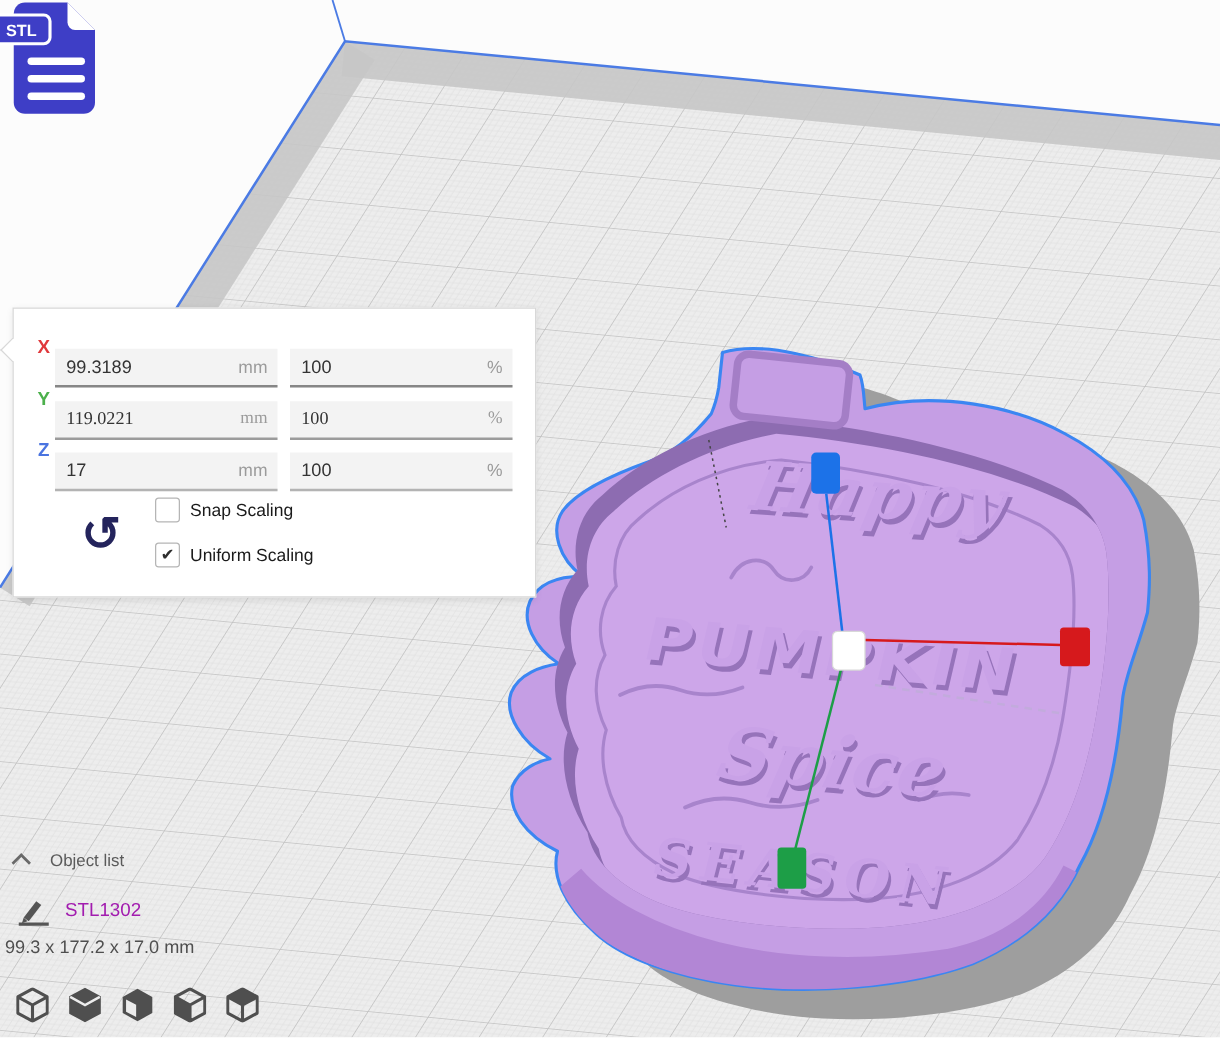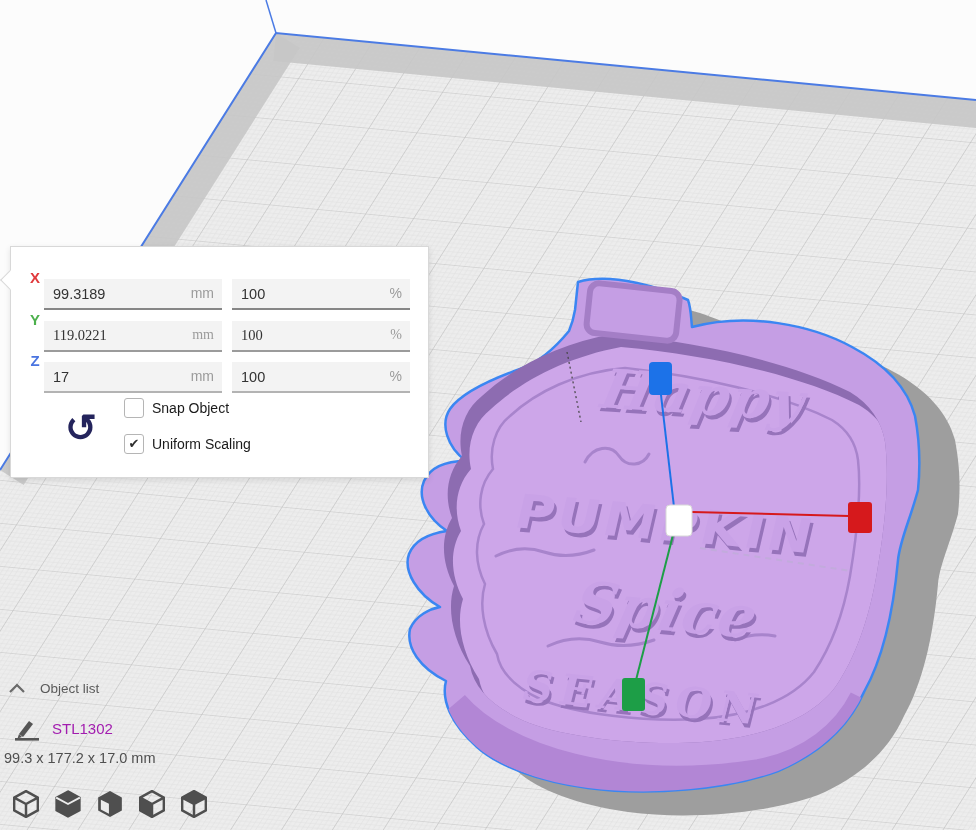--- a/index.html
+++ b/index.html
@@ -173,20 +173,33 @@
       <path d="M661,395 L674,507" stroke="#1c72e8" stroke-width="2" fill="none"></path>
       <path d="M692,512 L849,516" stroke="#d6191c" stroke-width="2" fill="none"></path>
       <path d="M673,535 L636,680" stroke="#1d9e47" stroke-width="2" fill="none"></path>
       <rect x="649" y="362" width="23" height="33" rx="4" fill="#1c72e8"></rect>
       <rect x="848" y="502" width="24" height="31" rx="3" fill="#d6191c"></rect>
       <rect x="622" y="678" width="23" height="33" rx="3" fill="#1d9e47"></rect>
       <rect x="666" y="505" width="26" height="31" rx="4" fill="#ffffff" stroke="#d8d8d8"></rect>
     </g>
   </svg>
 
+  <div class="stl-thumb">
+    <svg width="96" height="96" viewBox="0 0 96 96">
+      <path d="M20,2 h34 l22,22 v58 a9,9 0 0 1 -9,9 h-47 a9,9 0 0 1 -9,-9 v-71 a9,9 0 0 1 9,-9 z" fill="#3e3ec6"></path>
+      <path d="M54,2 l22,22 h-16 a6,6 0 0 1 -6,-6 z" fill="#ffffff"></path>
+      <g fill="#ffffff">
+        <rect x="22" y="46" width="46" height="6" rx="3"></rect>
+        <rect x="22" y="60" width="46" height="6" rx="3"></rect>
+        <rect x="22" y="74" width="46" height="6" rx="3"></rect>
+      </g>
+      <rect x="-6" y="12" width="46" height="23" rx="5" fill="#3e3ec6" stroke="#ffffff" stroke-width="2.5"></rect>
+      <text x="17" y="29" text-anchor="middle" font-family="Liberation Sans, sans-serif" font-size="13" font-weight="bold" fill="#ffffff">STL</text>
+    </svg>
+  </div>
 
   <div class="scale-panel">
     <div class="panel-arrow"></div>
 
     <div class="axis-row rx axis-x">
       <span class="axis-label">X</span>
       <span class="fieldbox b1">
         <input value="99.3189" style="">
         <span class="unit">mm</span>
       </span>
@@ -217,21 +230,21 @@
       <span class="fieldbox b2">
         <input value="100" style="">
         <span class="unit">%</span>
       </span>
     </div>
 
     <button class="reset-btn">↺</button>
 
     <div class="cb-row snap">
       <span class="checkbox"></span>
-      <span class="cb-label">Snap Object</span>
+      <span class="cb-label">Snap Scaling</span>
     </div>
     <div class="cb-row uniform">
       <span class="checkbox">✔</span>
       <span class="cb-label">Uniform Scaling</span>
     </div>
   </div>
 
   <div class="objlist">
     <div class="objlist-header">
       <svg width="18" height="11" viewBox="0 0 18 11">

